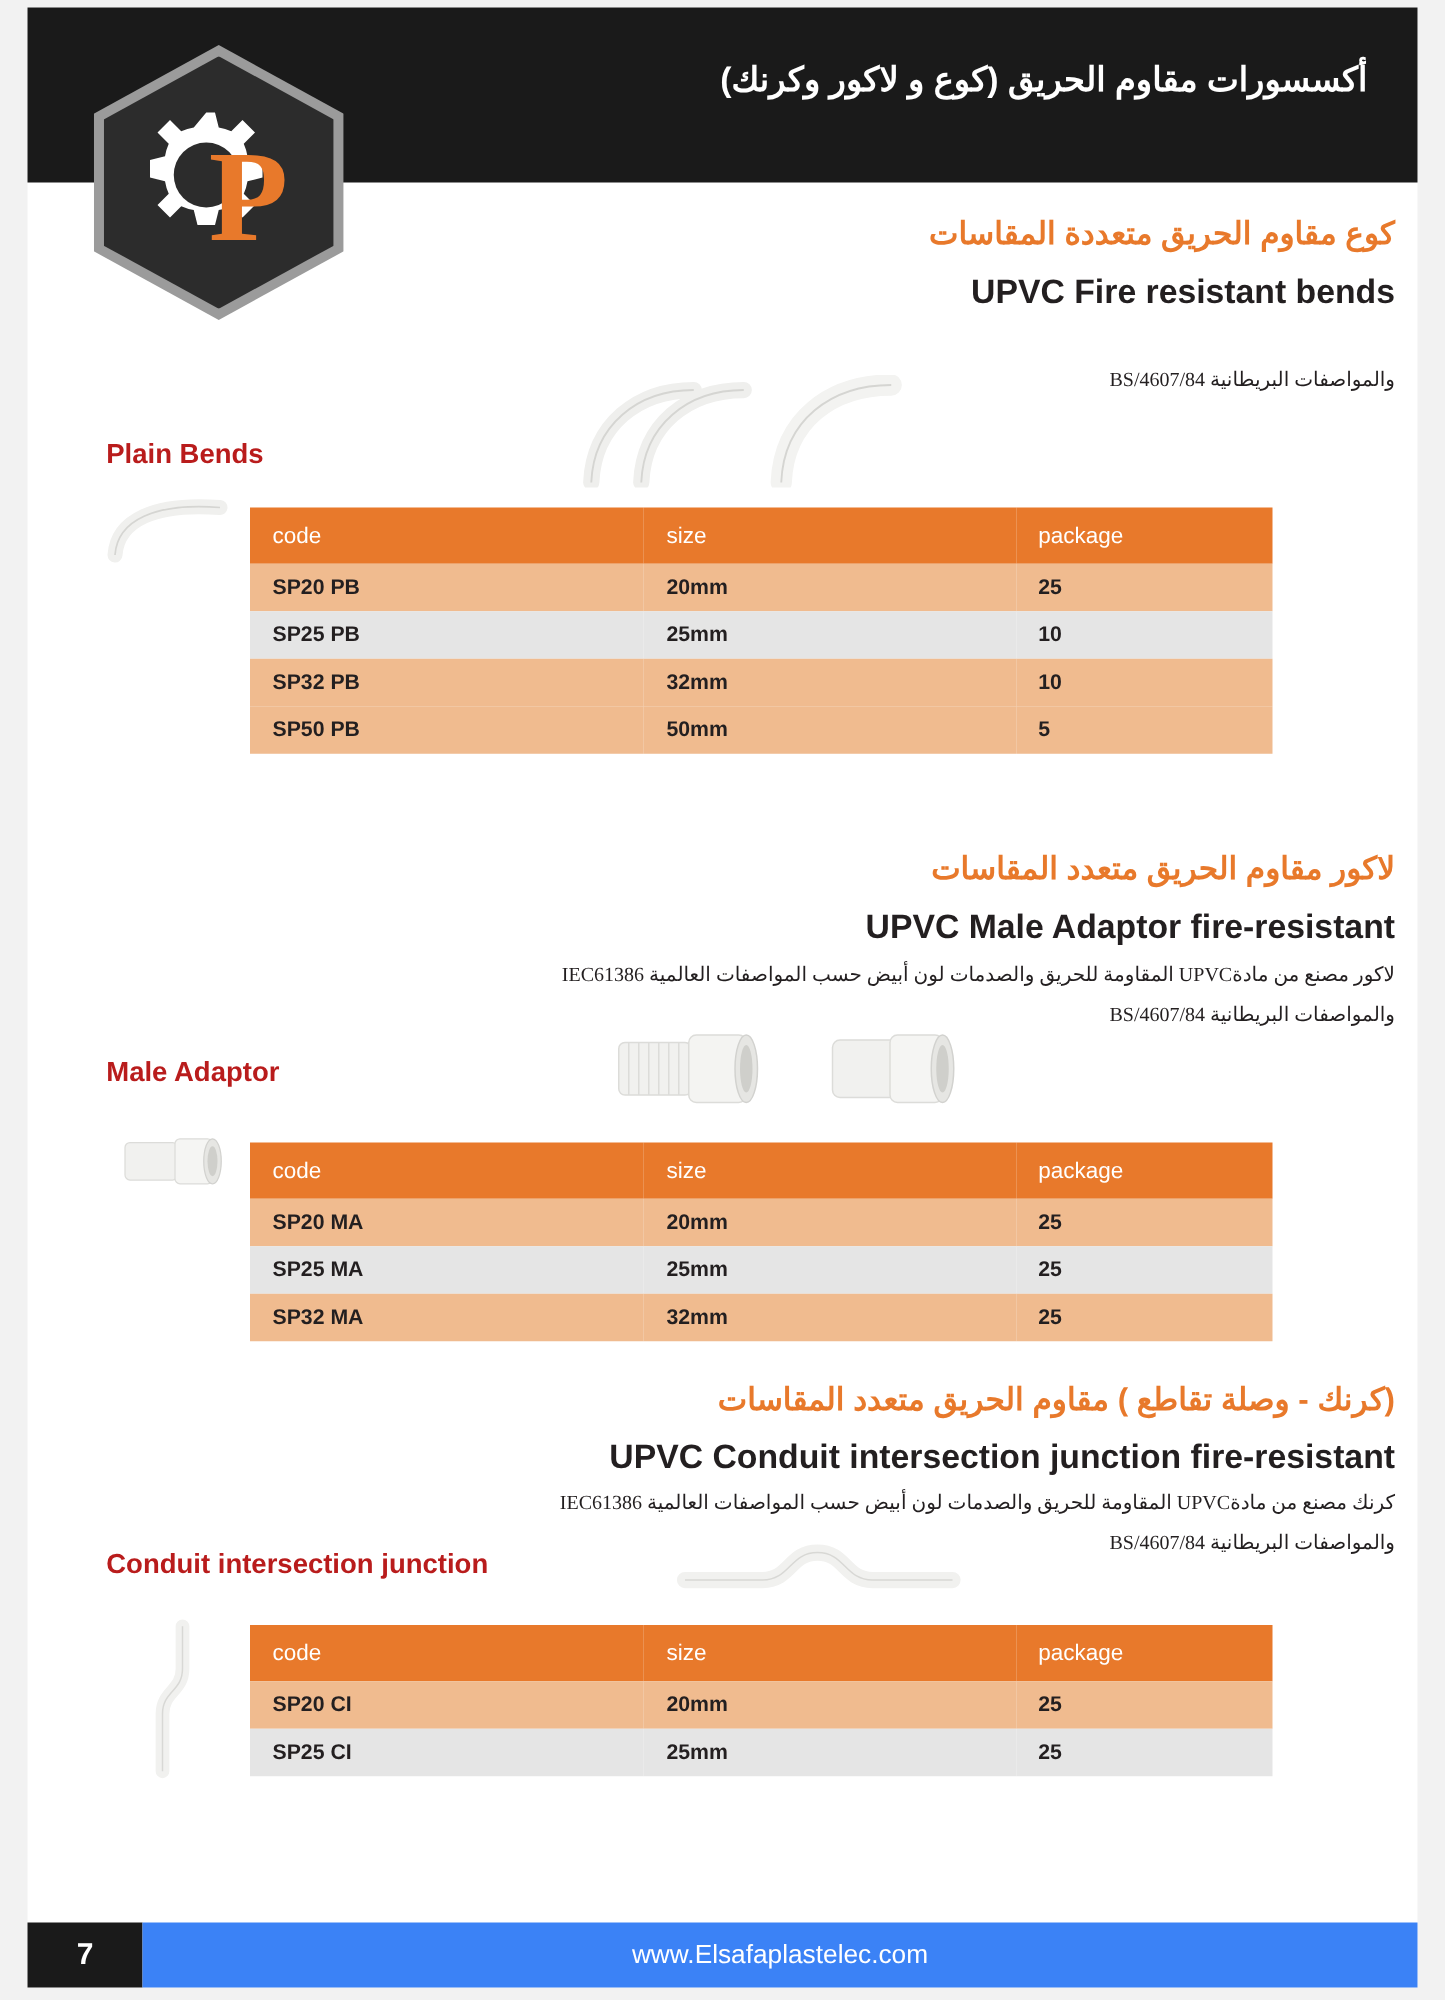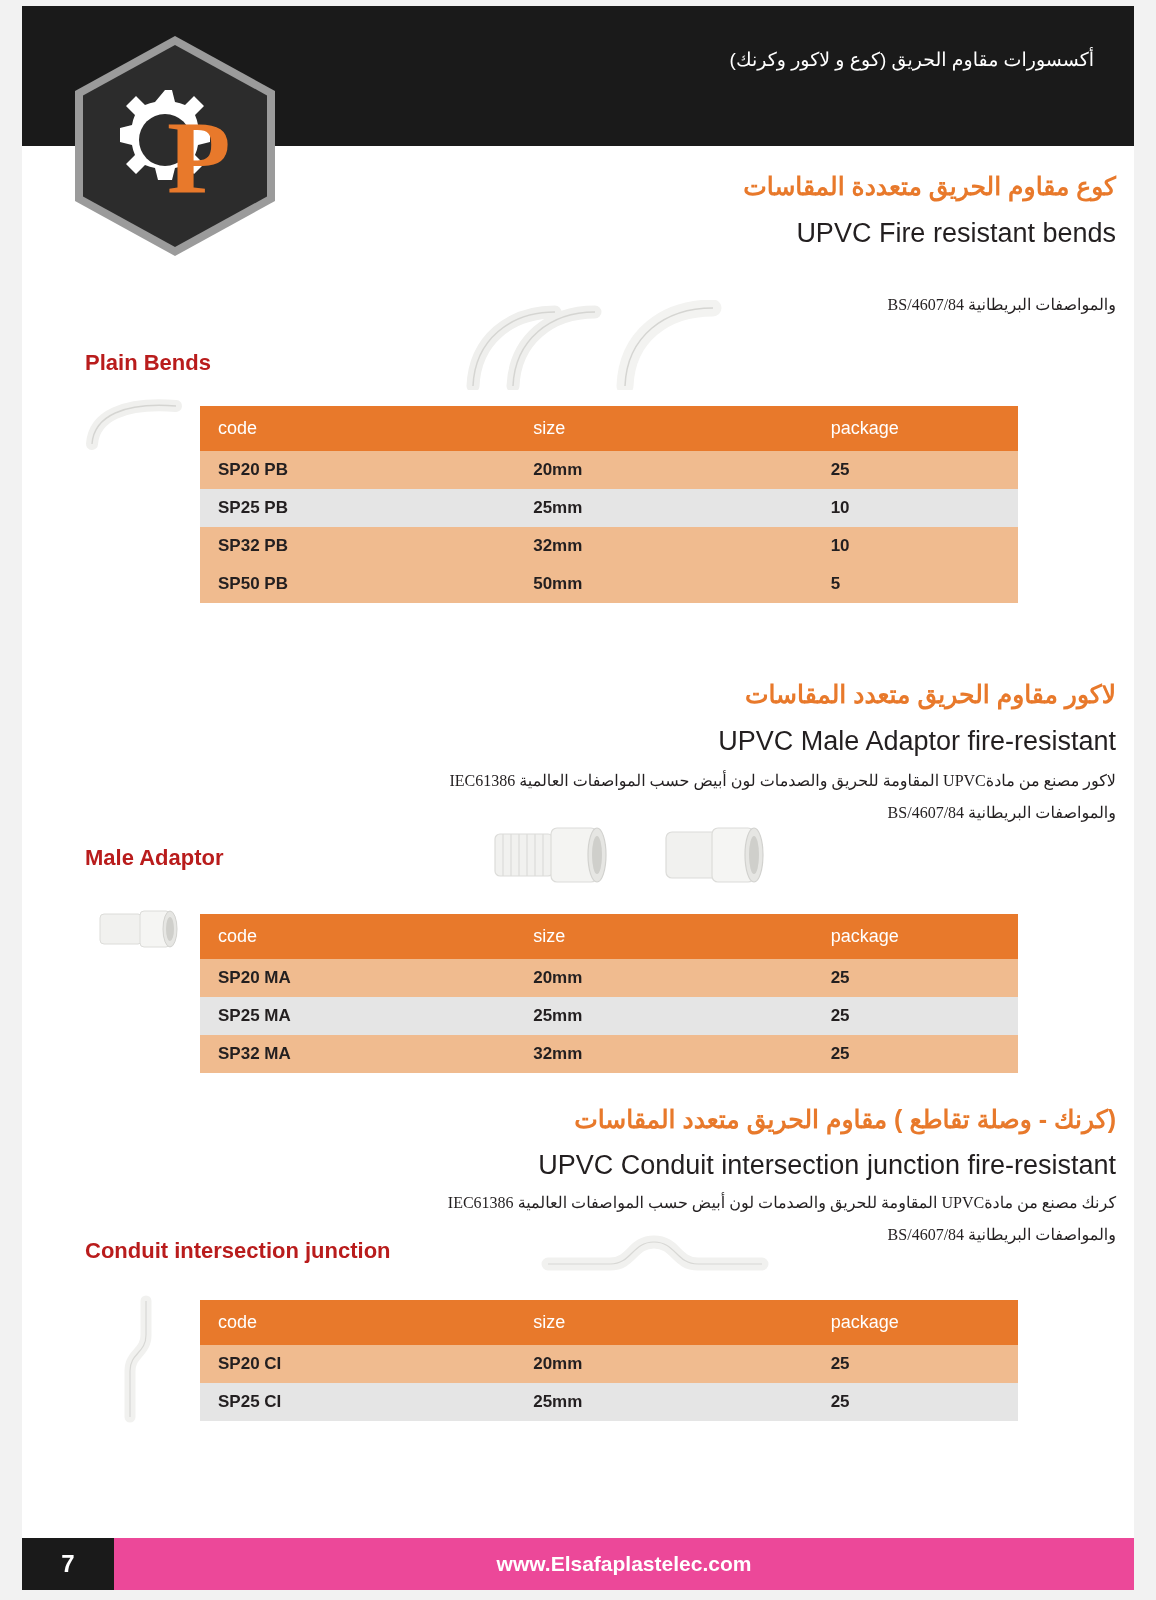--- a/index.html
+++ b/index.html
@@ -23,21 +23,21 @@
   .edge-top{position:absolute;left:0;top:0;width:1156px;height:6px;background:#f2f2f2;}
   .edge-bottom{position:absolute;left:0;bottom:0;width:1156px;height:10px;background:#f2f2f2;}
 
   
   .header{
     position:absolute;left:22px;top:6px;width:1112px;height:140px;
     background:#1a1a1a;
   }
   .header-title{
     position:absolute;right:40px;top:42px;
-    color:#ffffff;font-size:19px;font-weight:normal;
+    color:#ffffff;font-size:27px;font-weight:bold;
     direction:rtl;text-align:right;letter-spacing:0px;
   }
   
   .logo{
     position:absolute;left:75px;top:36px;width:200px;height:220px;
   }
   .hex-ring{
     position:absolute;left:0;top:0;width:200px;height:220px;
     clip-path:polygon(50% 0%,100% 25%,100% 75%,50% 100%,0% 75%,0% 25%);
     background:#9b9b9b;
@@ -59,21 +59,21 @@
 
   
   .sec-ar{
     position:absolute;right:40px;
     direction:rtl;text-align:right;
     color:#e8792b;font-weight:bold;font-size:25px;
   }
   .sec-en{
     position:absolute;right:40px;
     text-align:right;
-    color:#231f20;font-weight:normal;font-size:27px;
+    color:#231f20;font-weight:bold;font-size:27px;
   }
   .sec-desc{
     position:absolute;right:40px;
     direction:rtl;text-align:right;
     color:#231f20;font-size:16px;line-height:30px;
     font-family:"Liberation Serif", serif;
   }
   .sub-label{
     position:absolute;left:85px;
     color:#b91c1c;font-weight:bold;font-size:22px;
@@ -103,22 +103,22 @@
   
   .footer{
     position:absolute;left:22px;bottom:10px;width:1112px;height:52px;
   }
   .footer-page{
     position:absolute;left:0;top:0;width:92px;height:52px;background:#1a1a1a;
     color:#ffffff;font-weight:bold;font-size:24px;
     display:flex;align-items:center;justify-content:center;
   }
   .footer-bar{
-    position:absolute;left:92px;top:0;width:1020px;height:52px;background:#ec4899;
-    color:#ffffff;font-weight:bold;font-size:21px;
+    position:absolute;left:92px;top:0;width:1020px;height:52px;background:#3b82f6;
+    color:#ffffff;font-weight:normal;font-size:21px;
     display:flex;align-items:center;justify-content:center;
   }
 
   
   .prod{position:absolute;}
 </style>
 </head>
 <body>
 
 <div class="page">

